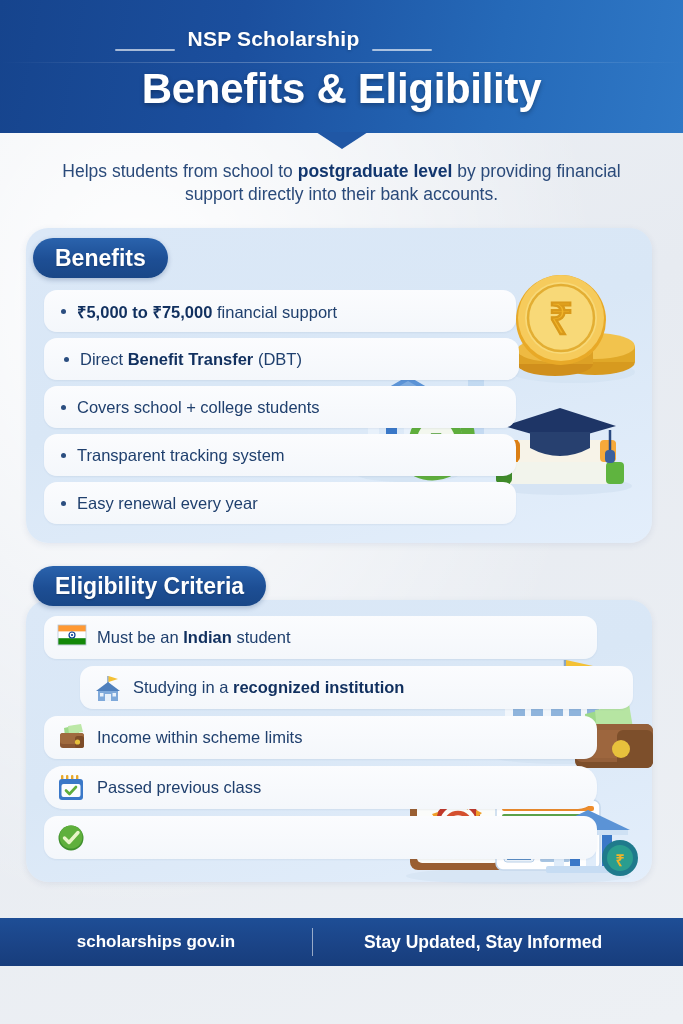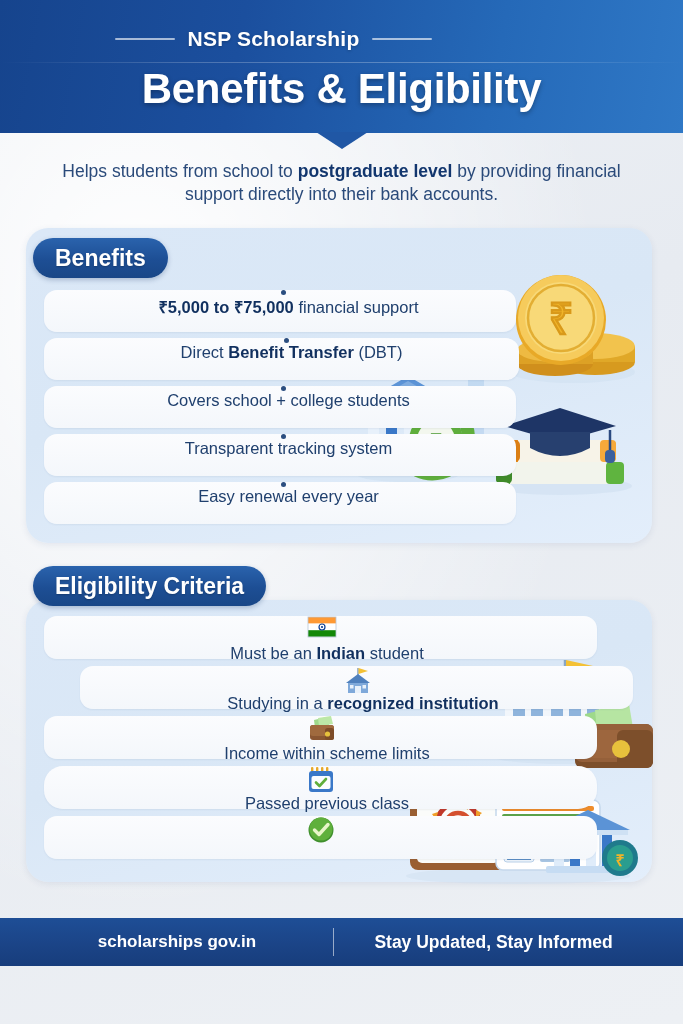--- a/index.html
+++ b/index.html
@@ -34,21 +34,21 @@
     position: absolute;
     left: 0; top: 62px;
     width: 100%; height: 1px;
     background: linear-gradient(to right, rgba(255,255,255,0) 0%, rgba(255,255,255,0.22) 30%, rgba(255,255,255,0.28) 70%, rgba(255,255,255,0) 100%);
   }
   .eyebrow-wrap {
     position: absolute;
     left: 0; top: 27px;
     width: 547px;
     display: flex;
-    align-items: center;
+    align-items: flex-end;
     justify-content: center;
     gap: 13px;
   }
   .eyebrow-rule {
     width: 60px;
     height: 2px;
     background: rgba(255,255,255,0.62);
     border-radius: 2px;
   }
   .eyebrow {
@@ -129,21 +129,20 @@
   .rows { position: absolute; z-index: 3; }
   .rows-benefits { left: 44px; top: 290px; width: 590px; }
   .rows-eligibility { left: 44px; top: 616px; width: 586px; }
 
   .row {
     background: linear-gradient(180deg, #fbfcfe 0%, #f4f7fb 100%);
     border-radius: 13px;
     display: flex;
     align-items: center;
     box-shadow: 0 1px 2px rgba(40,70,120,0.07);
-    flex-direction: column;
   }
   .rows-benefits .row {
     height: 42px;
     margin-bottom: 6px;
     padding-left: 17px;
   }
   .rows-eligibility .row {
     height: 43px;
     margin-bottom: 7px;
     padding-left: 13px;
@@ -191,21 +190,20 @@
     background: linear-gradient(180deg, #1e4e96 0%, #1b4487 55%, #173d7c 100%);
     display: flex;
     align-items: center;
   }
   .footer-left {
     width: 312px;
     text-align: center;
     font-size: 17px;
     font-weight: bold;
     color: #ffffff;
-    padding-left: 21px;
   }
   .footer-sep {
     width: 1px; height: 28px;
     background: rgba(255,255,255,0.55);
   }
   .footer-right {
     flex: 1;
     text-align: center;
     font-size: 17.5px;
     font-weight: bold;

